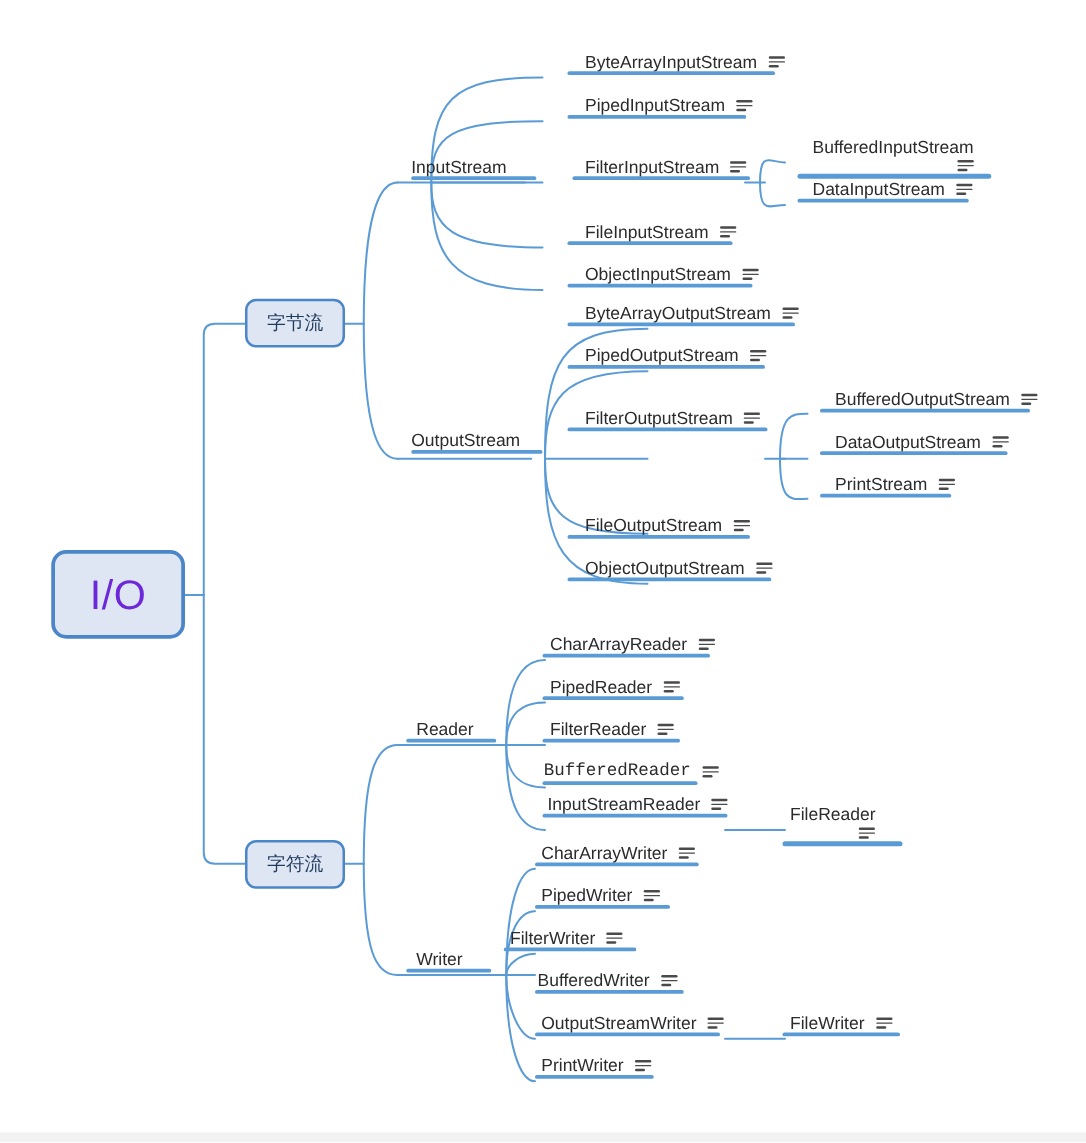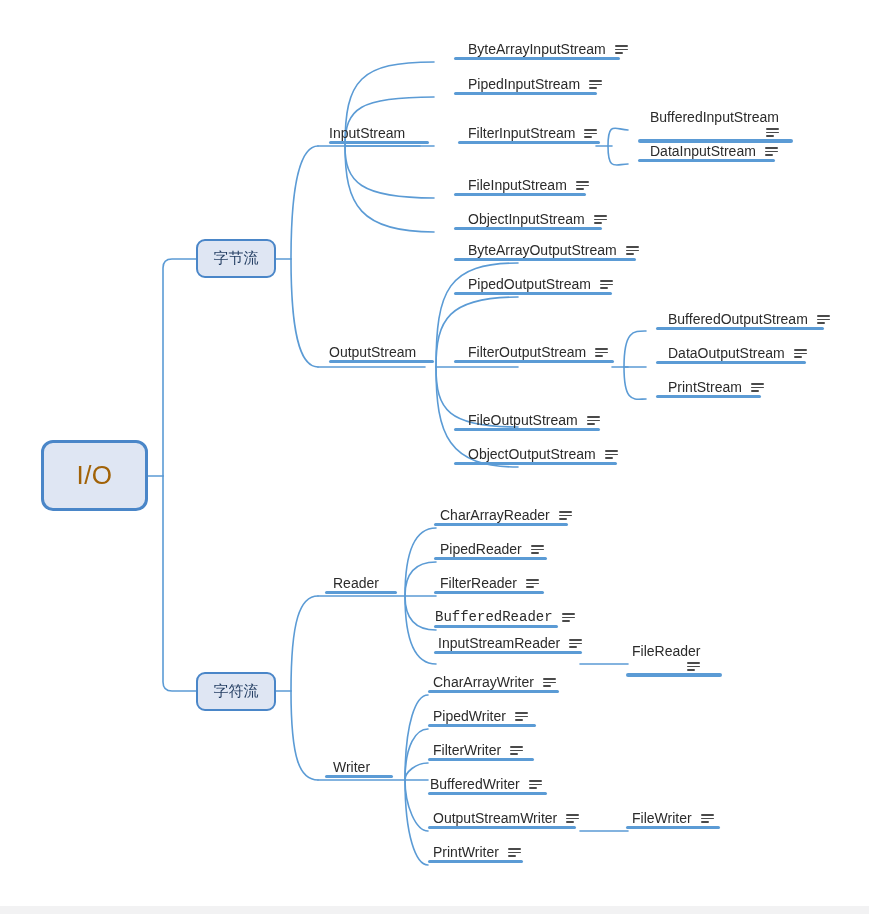--- a/index.html
+++ b/index.html
@@ -73,21 +73,21 @@
     color: #1f3a5f;
   }
   #node-root {
     left: 41px;
     top: 440px;
     width: 107px;
     height: 71px;
     border-radius: 12px;
     border-width: 3px;
   }
-  #node-root .lbl { font-size: 26px; letter-spacing: .5px; color: #a16207; }
+  #node-root .lbl { font-size: 33px; letter-spacing: .5px; color: #6d28d9; }
   #node-byte  { left: 196px; top: 239px; width: 80px; height: 39px; }
   #node-char  { left: 196px; top: 672px; width: 80px; height: 39px; }
   #node-byte .lbl, #node-char .lbl {
     font-size: 15px;
     color: #1f3a5f;
     font-family: "Liberation Sans", "DejaVu Sans", sans-serif;
   }
   
   .topic {
     position: absolute;
@@ -299,21 +299,21 @@
   <div class="topic" style="left:468px; top:277px;">
     <span class="t-text">PipedOutputStream</span>
     <span class="notes-icon">
         <i></i>
         <i></i>
         <i></i>
       </span>
     <span class="t-rule" style="left:-14px; width:158px;"></span>
   </div>
 
-  <div class="topic" style="left:468px; top:345px;align-items:flex-end;">
+  <div class="topic" style="left:468px; top:327px;align-items:flex-end;">
     <span class="t-text">FilterOutputStream</span>
     <span class="notes-icon">
         <i></i>
         <i></i>
         <i></i>
       </span>
     <span class="t-rule" style="left:-14px; width:160px;"></span>
   </div>
 
   <div class="topic" style="left:668px; top:312px;">
@@ -449,21 +449,21 @@
   <div class="topic" style="left:433px; top:709px;">
     <span class="t-text">PipedWriter</span>
     <span class="notes-icon">
         <i></i>
         <i></i>
         <i></i>
       </span>
     <span class="t-rule" style="left:-5px; width:108px;"></span>
   </div>
 
-  <div class="topic" style="left:433px; top:743px;">
+  <div class="topic" style="left:408px; top:743px;">
     <span class="t-text">FilterWriter</span>
     <span class="notes-icon">
         <i></i>
         <i></i>
         <i></i>
       </span>
     <span class="t-rule" style="left:-5px; width:106px;"></span>
   </div>
 
   <div class="topic" style="left:430px; top:777px;">

